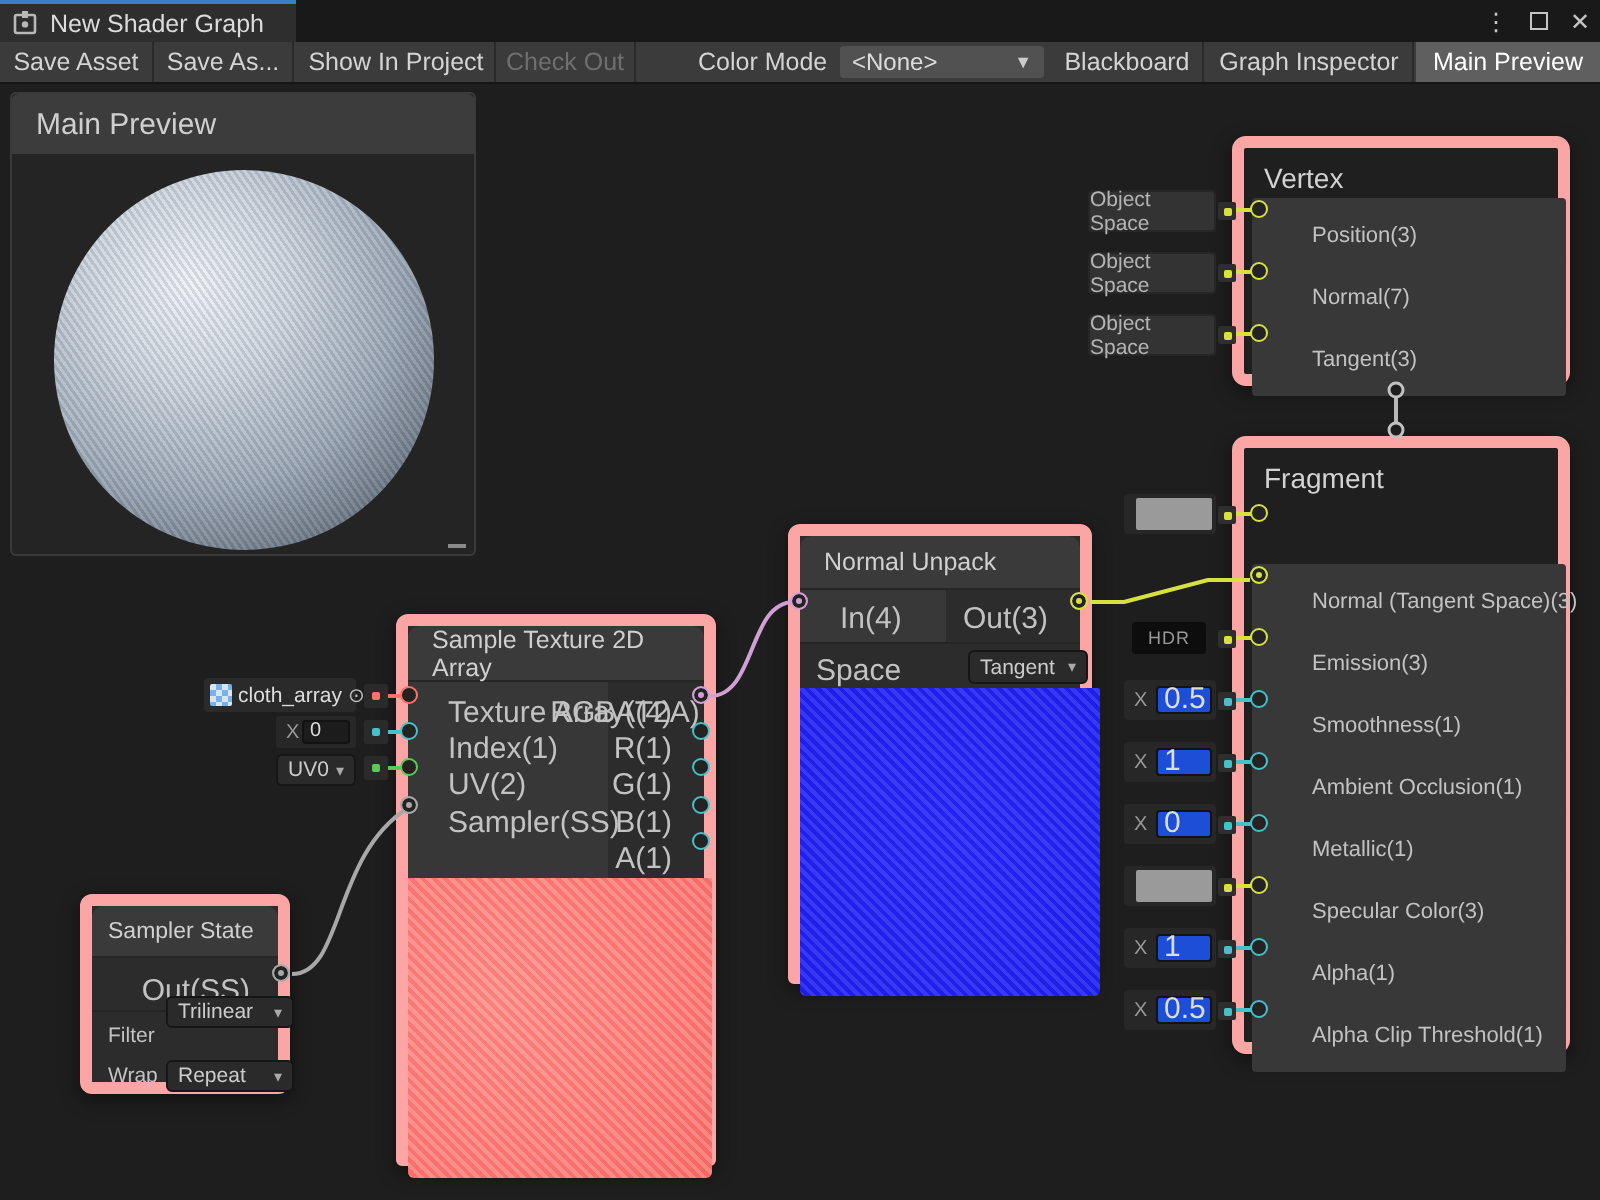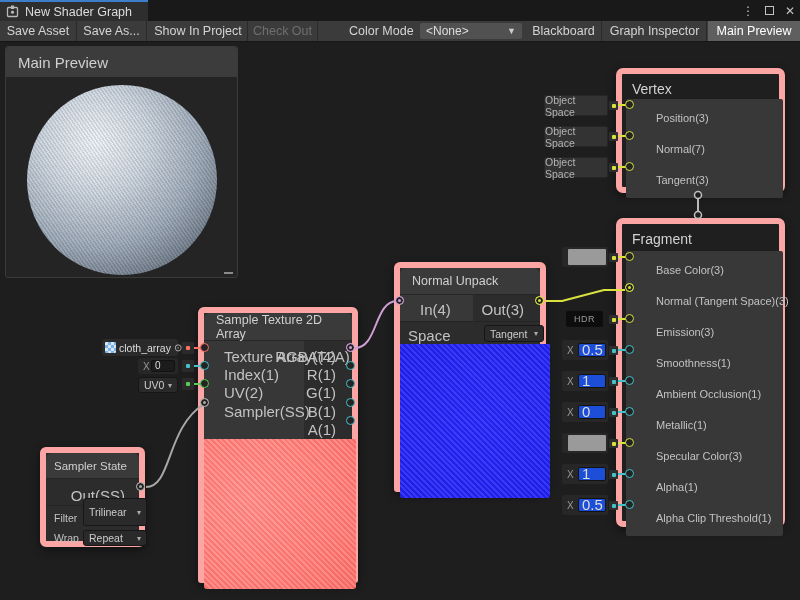--- a/index.html
+++ b/index.html
@@ -219,23 +219,20 @@
   </div>
 <div class="cbox" style="left:609px;top:163px">
     <span class="dot f-vec3"></span>
   </div>
 <div class="port c-vec3" style="left:625px;top:100px"></div>
 <div class="port c-vec3" style="left:625px;top:131px"></div>
 <div class="port c-vec3" style="left:625px;top:162px"></div>
 
 <div class="node" style="left:616px;top:218px;width:169px;height:309px">
   <div class="node-title">Fragment</div>
-  <div class="slot" style="top:27px">
-      <span class="slot-label">Base Color(3)</span>
-    </div>
   <div class="slot" style="top:58px">
       <span class="slot-label">Normal (Tangent Space)(3)</span>
     </div>
   <div class="slot" style="top:89px">
       <span class="slot-label">Emission(3)</span>
     </div>
   <div class="slot" style="top:120px">
       <span class="slot-label">Smoothness(1)</span>
     </div>
   <div class="slot" style="top:151px">
@@ -388,21 +385,21 @@
 <div class="port c-vec4 connected" style="left:395px;top:296px"></div>
 <div class="port c-vec3 connected" style="left:535px;top:296px"></div>
 
 <div class="node" style="left:40px;top:447px;width:105px;height:100px;background:#2c2c2c;border-radius:6px">
   <div class="subnode-title" style="height:26px;padding-left:8px;font-size:11.5px">
       <span>Sampler State</span>
     </div>
   <span class="iolabel" style="right:14px;top:34px">Out(SS)</span>
   <div class="abs" style="left:0;top:52px;width:100%;height:0;border-top:1px solid #242424"></div>
   <span class="iolabel" style="left:8px;top:59px;font-size:10.5px">Filter</span>
-  <div class="ndrop" style="left:37px;top:45px;width:64px;height:28px">
+  <div class="ndrop" style="left:37px;top:45px;width:64px;height:16px">
     <span>Trilinear</span>
       <span class="arr">▾</span>
   </div>
   <span class="iolabel" style="left:8px;top:79px;font-size:10.5px">Wrap</span>
   <div class="ndrop" style="left:37px;top:77px;width:64px;height:16px">
     <span>Repeat</span>
       <span class="arr">▾</span>
   </div>
 </div>
 <div class="port c-ss connected" style="left:136px;top:482px"></div>

